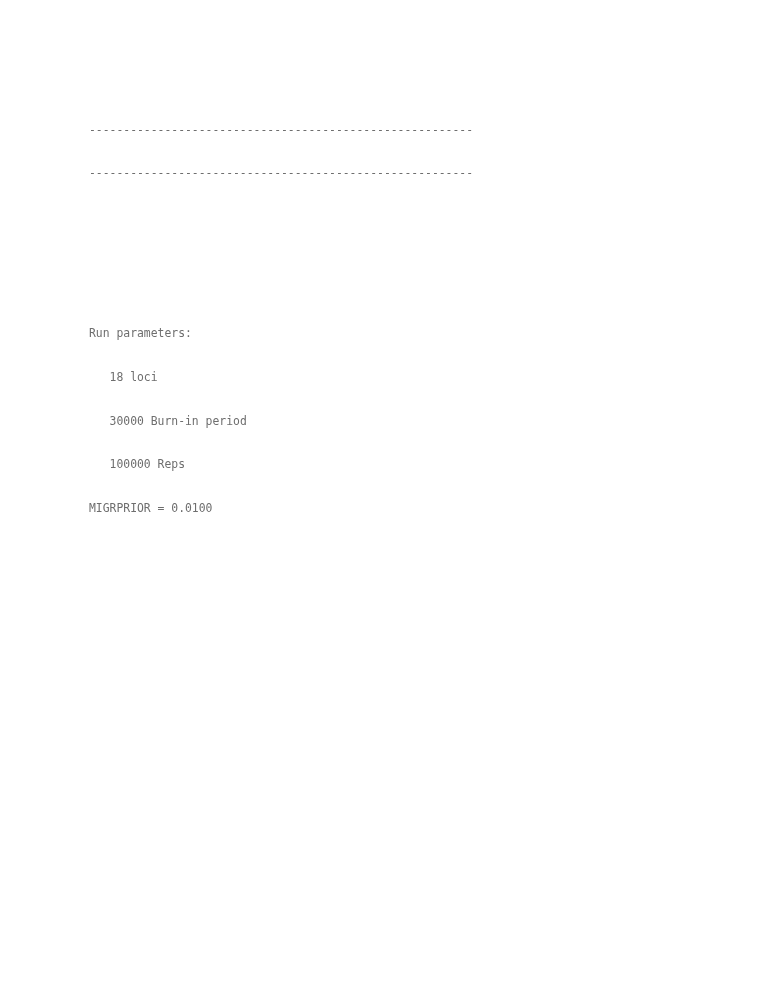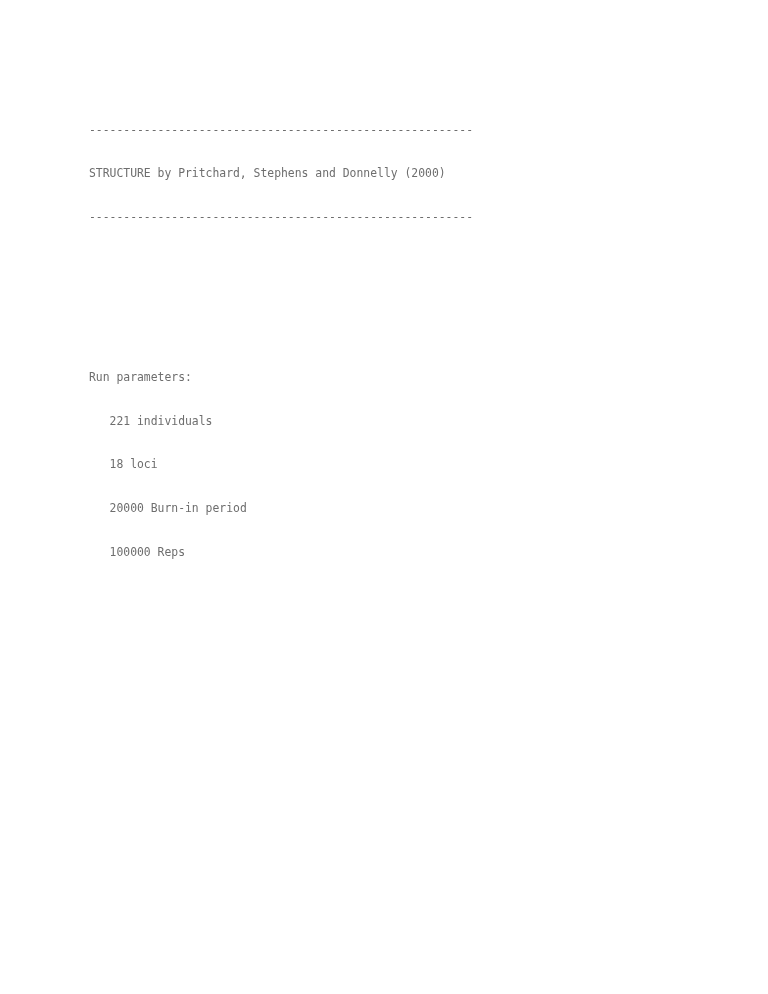--- a/index.html
+++ b/index.html
@@ -29,31 +29,30 @@
   .line { white-space: pre; display: block; min-height: 14.55px; }
   .blank { white-space: pre; display: block; height: 14.55px; }
   .rule { white-space: pre; display: block; letter-spacing: 0px; }
 </style>
 </head>
 <body>
 
 <div id="output">
 
   <span class="rule">--------------------------------------------------------</span>
-  <span class="line">STRUCTURE by Pritchard, Stephens and Donnelly (2000)</span>
   <span class="rule">--------------------------------------------------------</span>
 
   <span class="blank"></span>
   <span class="blank"></span>
 
   <span class="line">Run parameters:</span>
-  <span class="line">   <span>221 individuals</span></span>
   <span class="line">   <span>18 loci</span></span>
-  <span class="line">   <span>20000 Burn-in period</span></span>
+  <span class="line">   <span>30000 Burn-in period</span></span>
   <span class="line">   <span>100000 Reps</span></span>
+  <span class="line">MIGRPRIOR = 0.0100</span>
 
   <span class="blank"></span>
   <span class="blank"></span>
   <span class="blank"></span>
 
   
   
   
 
   

